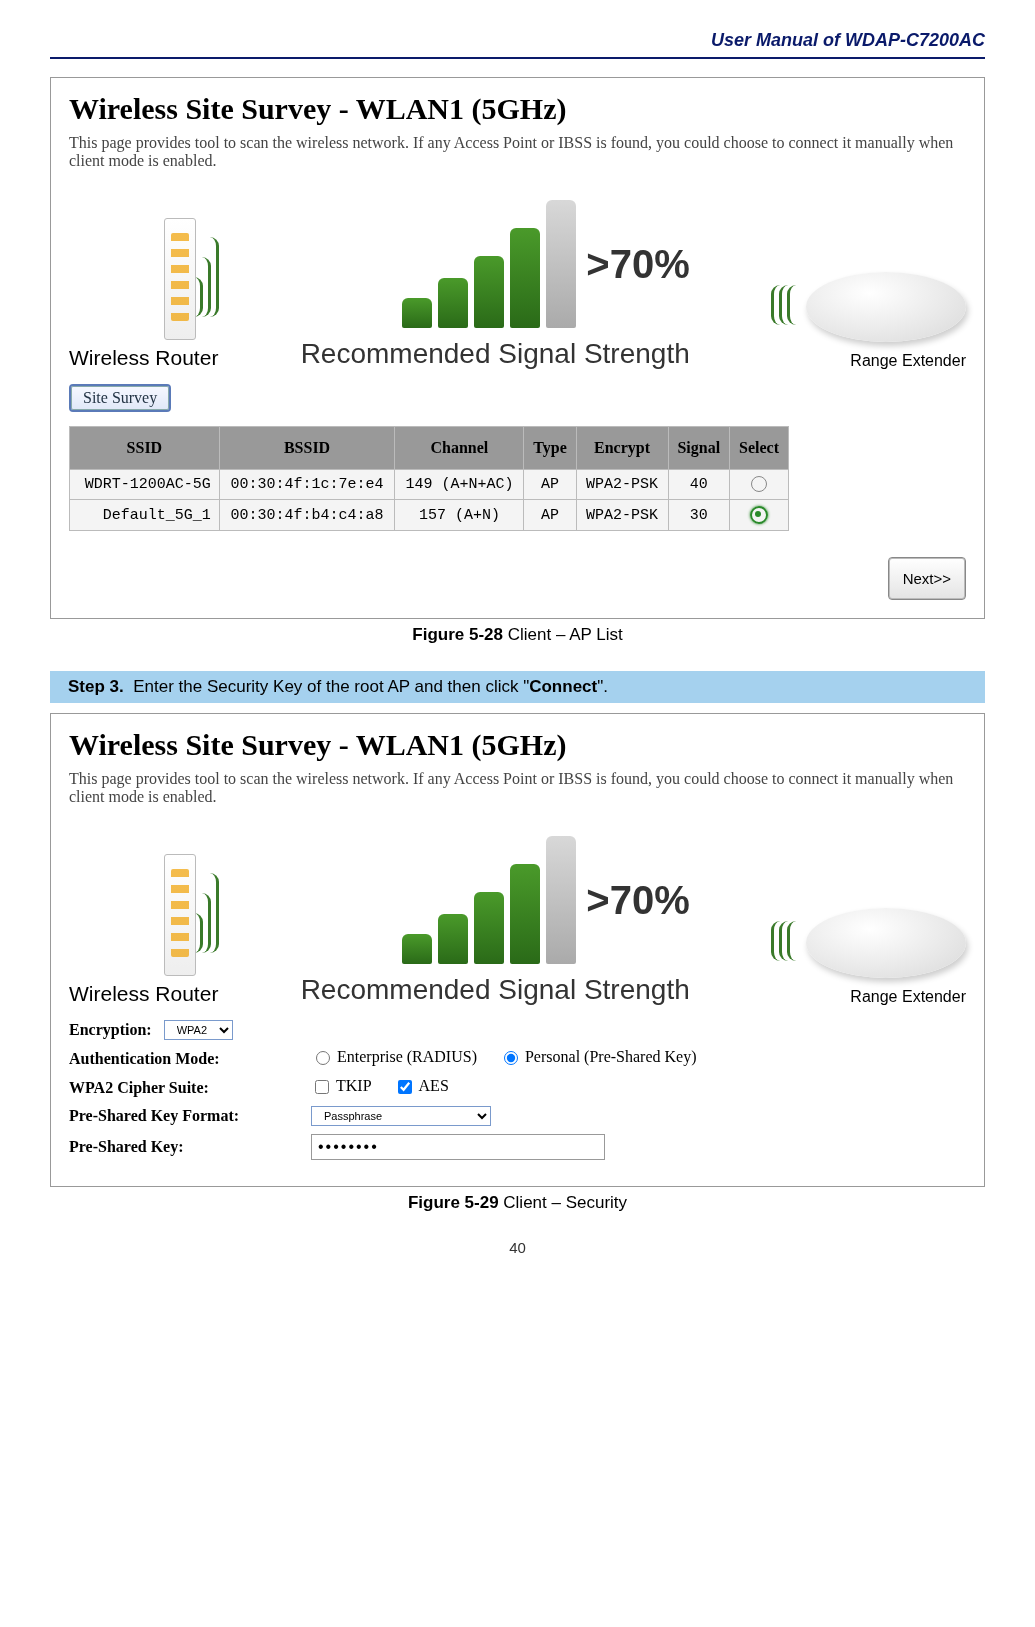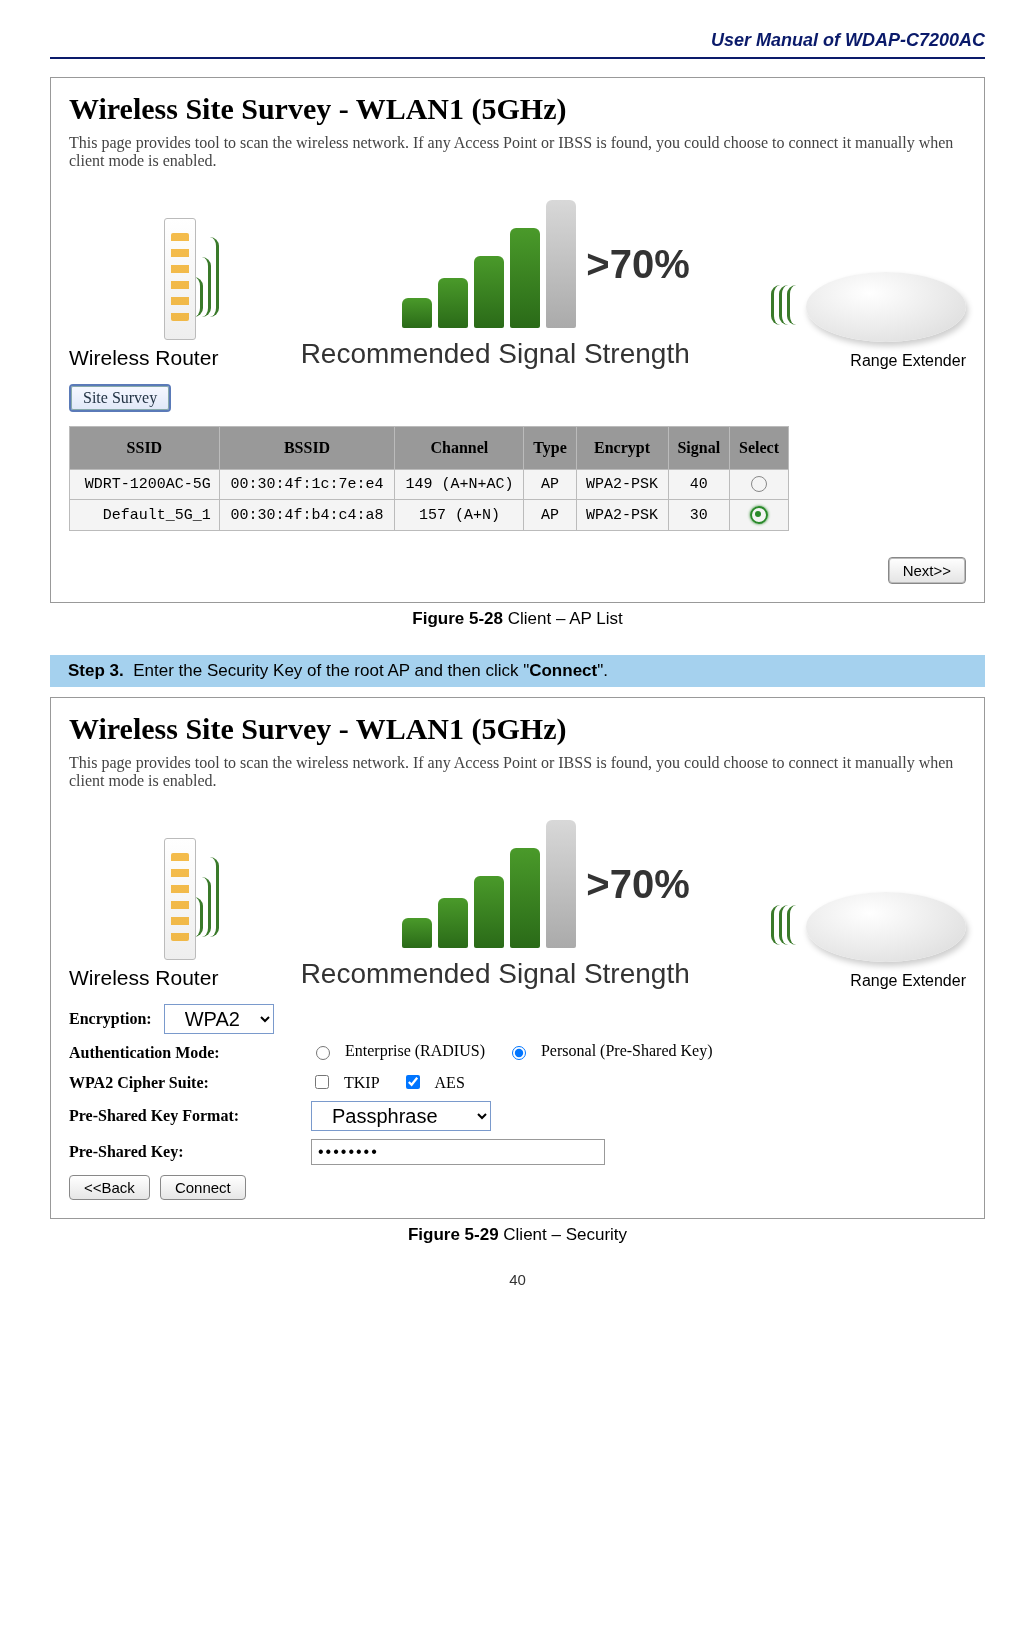--- a/index.html
+++ b/index.html
@@ -42,34 +42,34 @@
   .ext-label { font-size:16px; margin-top:10px; }
   .btn-survey { font-family:"Times New Roman",serif; font-size:16px; padding:3px 12px; border:2px solid #5a7ab8; border-radius:4px; background:linear-gradient(#f6f8ff,#e0e8f8); color:#234; box-shadow:0 0 0 1px #8aa inset; }
   table.survey { border-collapse:collapse; margin-top:14px; width:720px;}
   table.survey th { background:#999; color:#000; font-family:"Times New Roman",serif; font-size:16px; font-weight:bold; padding:12px 8px; border:1px solid #bbb;}
   table.survey td { background:#f4f4f4; font-family:"Courier New",monospace; font-size:15px; padding:6px 8px; border:1px solid #bbb; text-align:center;}
   table.survey td.ssid { text-align:right; padding-left:10px;}
   .radio-off { display:inline-block; width:14px; height:14px; border:1px solid #888; border-radius:50%; vertical-align:middle;}
   .radio-on { display:inline-block; width:14px; height:14px; border:2px solid #2a8a2a; border-radius:50%; vertical-align:middle; position:relative; box-shadow:0 0 3px #2a8a2a;}
   .radio-on::after{content:"";position:absolute;left:3px;top:3px;width:6px;height:6px;background:#2a8a2a;border-radius:50%;}
   .next-row { text-align:right; margin-top:26px;}
-  .btn-next { font-size:15px; padding:4px 14px; border:1px solid #888; border-radius:4px; background:linear-gradient(#fff,#e4e4e4); box-shadow: inset 0 0 0 1px #bbb;}
+  .btn-next { font-size:15px; padding:12px 14px; border:1px solid #888; border-radius:4px; background:linear-gradient(#fff,#e4e4e4); box-shadow: inset 0 0 0 1px #bbb;}
   .fig-caption { text-align:center; font-size:17px; margin:6px 0 26px;}
   .fig-caption b { font-weight:bold; }
   .step-bar { background:#a5d1ee; padding:6px 18px; font-size:17px; margin:0 0 10px; }
   .step-bar b { font-weight:bold; }
   .form-row { display:flex; align-items:center; gap:12px; margin:8px 0; font-family:"Times New Roman",serif; font-size:16px;}
   .form-row .lbl { font-weight:bold; width:230px;}
-  .sel { font-size:20px; padding:2px 16px; border:1px solid #7a9acc; background:#fff;}
+  .sel { font-size:11px; padding:2px 8px; border:1px solid #7a9acc; background:#fff;}
   .radio-native { width:14px; height:14px; vertical-align:middle;}
   .cb { width:14px; height:14px; vertical-align:middle;}
   .pw { font-family:Arial; font-size:16px; padding:3px 6px; width:280px; border:1px solid #999; letter-spacing:2px;}
   .btn-plain { font-size:15px; padding:3px 14px; border:1px solid #888; border-radius:4px; background:linear-gradient(#fff,#e6e6e6);}
   .btn-row { display:flex; gap:10px; margin-top:10px;}
-  .opt { font-family:"Times New Roman",serif; font-size:16px; display:inline-flex; align-items:flex-end; gap:12px; margin-right:18px;}
+  .opt { font-family:"Times New Roman",serif; font-size:16px; display:inline-flex; align-items:flex-start; gap:4px; margin-right:18px;}
   .page-num { text-align:center; font-size:15px; color:#333; margin-top:20px;}
 </style>
 </head>
 <body>
 
 <div class="header-right">User Manual of WDAP-C7200AC</div>
 <hr class="top">
 
 <div class="screenshot-box">
   <div class="survey-title">Wireless Site Survey - WLAN1 (5GHz)</div>
@@ -217,23 +217,19 @@
     </span>
   </div>
   <div class="form-row">
     <span class="lbl">Pre-Shared Key Format:</span>
     <select class="sel" style="width:180px"><option>Passphrase</option></select>
   </div>
   <div class="form-row">
     <span class="lbl">Pre-Shared Key:</span>
     <input class="pw" value="••••••••" style="">
   </div>
-  <div class="btn-row">
-    <button class="btn-plain">&lt;&lt;Back</button>
-    <button class="btn-plain">Connect</button>
-  </div>
 </div>
 
 <div class="fig-caption">
   <b>Figure 5-29</b><span> Client – Security</span>
 </div>
 
 <div class="page-num">40</div>
 
 </body></html>

